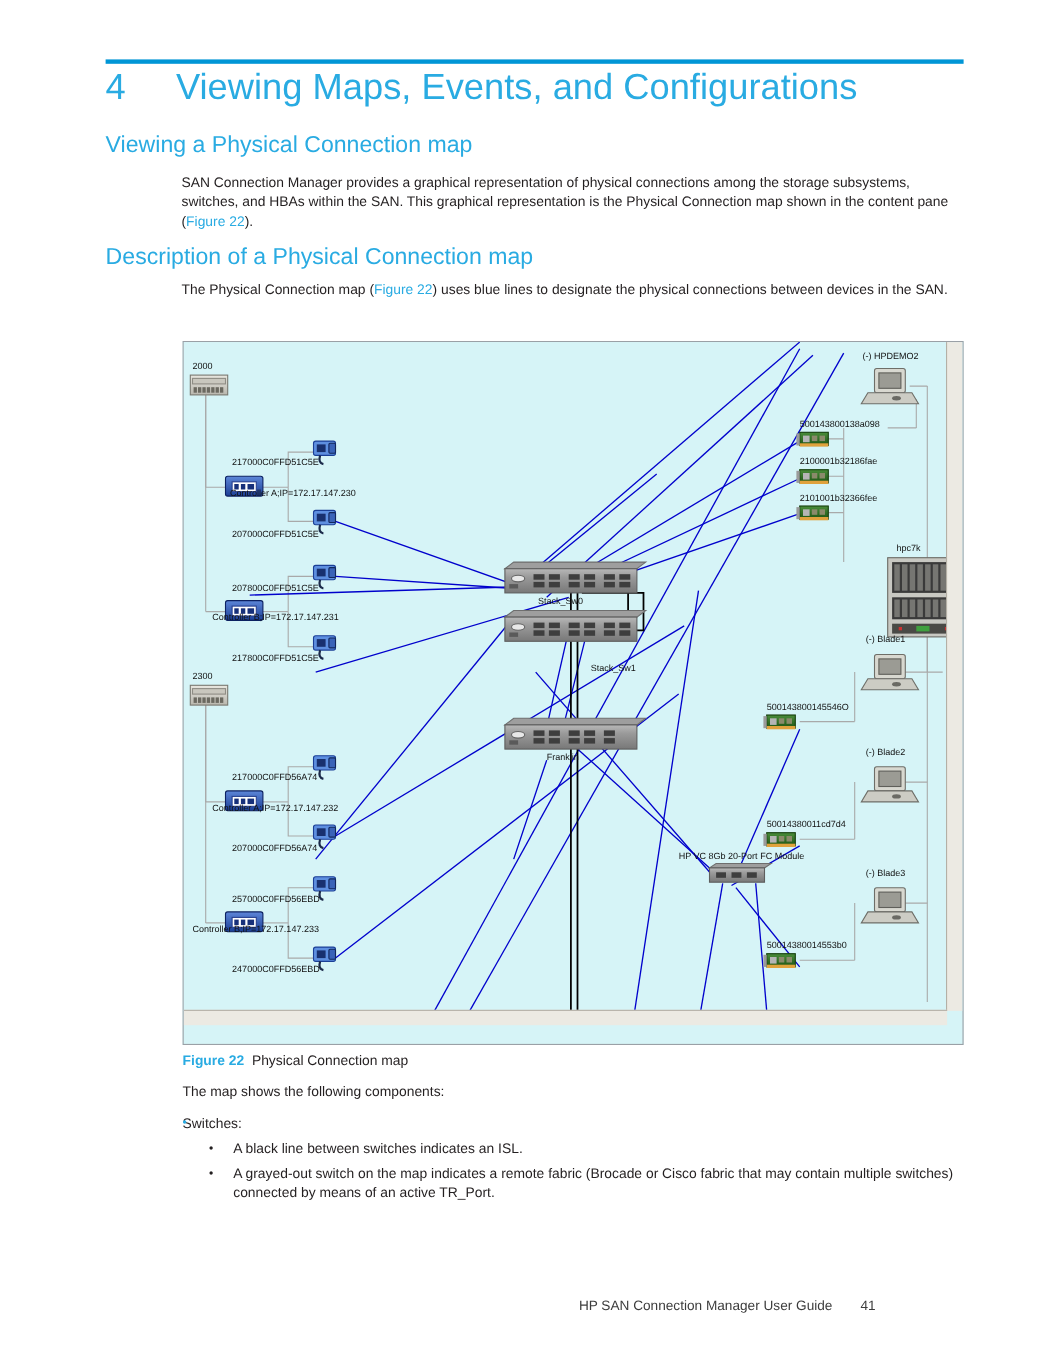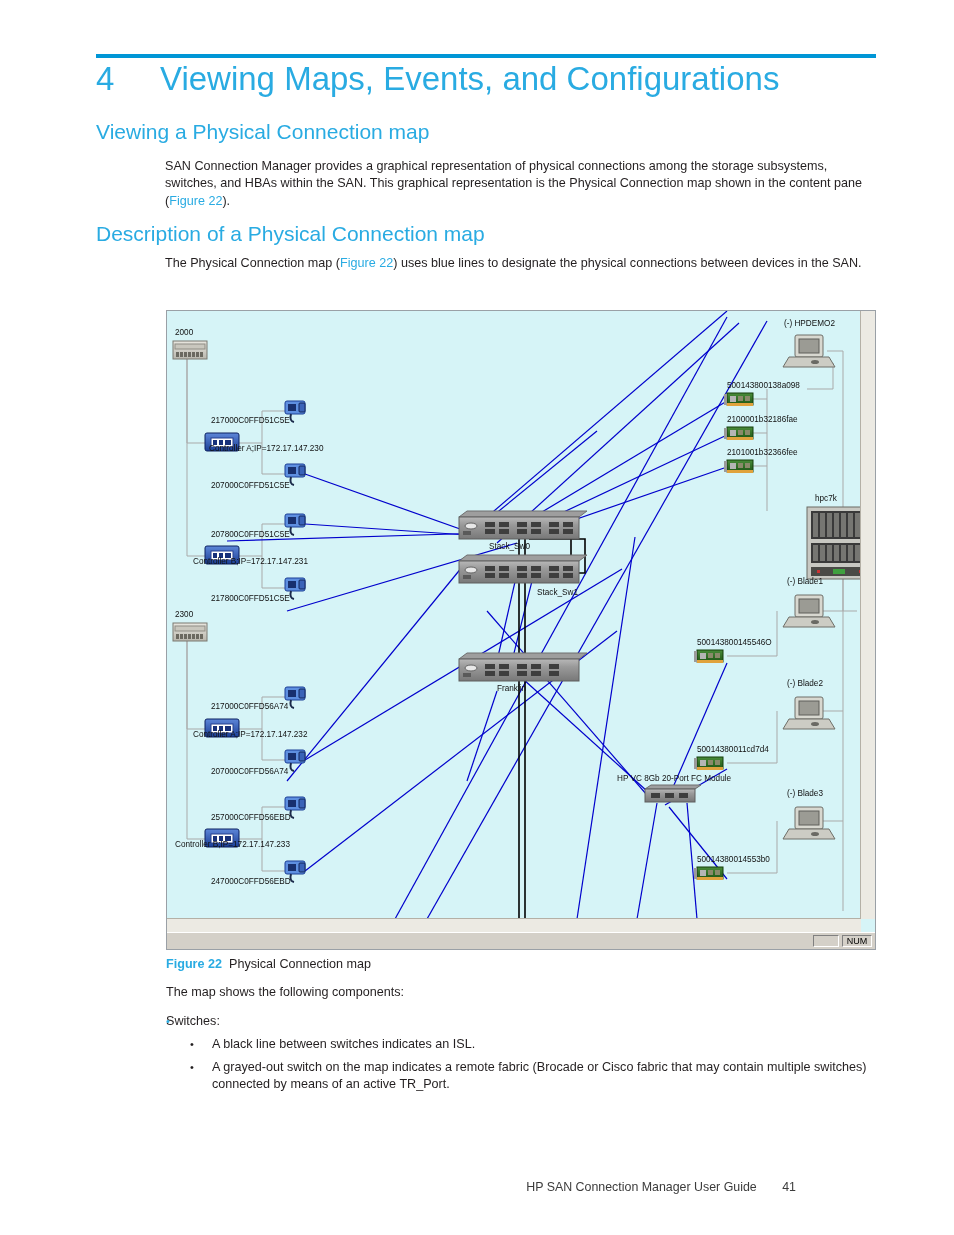--- a/index.html
+++ b/index.html
@@ -558,45 +558,41 @@
       <div class="lbl" style="left:44px;top:283px;">217800C0FFD51C5E</div>
 
       <div class="lbl" style="left:44px;top:391px;">217000C0FFD56A74</div>
       <div class="lbl" style="left:26px;top:419px;">Controller A;IP=172.17.147.232</div>
       <div class="lbl" style="left:44px;top:456px;">207000C0FFD56A74</div>
       <div class="lbl" style="left:44px;top:502px;">257000C0FFD56EBD</div>
       <div class="lbl" style="left:8px;top:529px;">Controller B;IP=172.17.147.233</div>
       <div class="lbl" style="left:44px;top:566px;">247000C0FFD56EBD</div>
 
       <div class="lbl" style="left:322px;top:231px;">Stack_Sw0</div>
-      <div class="lbl" style="left:322px;top:277px;padding-left:48px;">Stack_Sw1</div>
+      <div class="lbl" style="left:322px;top:292px;padding-left:48px;">Stack_Sw1</div>
       <div class="lbl" style="left:330px;top:373px;">Franklin</div>
       <div class="lbl" style="left:434px;top:463px;padding-left:16px;">HP VC 8Gb 20-Port FC Module</div>
 
       <div class="lbl" style="left:617px;top:8px;">(-) HPDEMO2</div>
       <div class="lbl" style="left:620px;top:266px;">(-) Blade1</div>
       <div class="lbl" style="left:620px;top:368px;">(-) Blade2</div>
       <div class="lbl" style="left:620px;top:478px;">(-) Blade3</div>
       <div class="lbl" style="left:648px;top:183px;">hpc7k</div>
 
       <div class="lbl" style="left:560px;top:70px;">500143800138a098</div>
       <div class="lbl" style="left:560px;top:104px;">2100001b32186fae</div>
       <div class="lbl" style="left:560px;top:137px;">2101001b32366fee</div>
       <div class="lbl" style="left:530px;top:327px;">500143800145546O</div>
       <div class="lbl" style="left:530px;top:434px;">50014380011cd7d4</div>
       <div class="lbl" style="left:530px;top:544px;">50014380014553b0</div>
     </div>
 
     <div class="vscroll"></div>
     <div class="hscroll"></div>
 
-    <div class="statusbar">
-      <div class="status-cell status-blank"></div>
-      <div class="status-cell status-num">NUM</div>
-    </div>
   </div>
 
   <div class="figcap"><b>Figure 22</b>&nbsp;&nbsp;<span>Physical Connection map</span></div>
 
   <div class="lead">The map shows the following components:</div>
 
   <div class="bul1" id="b1">
     <span class="dot">•</span>
     <span class="tx">Switches:</span>
   </div>

